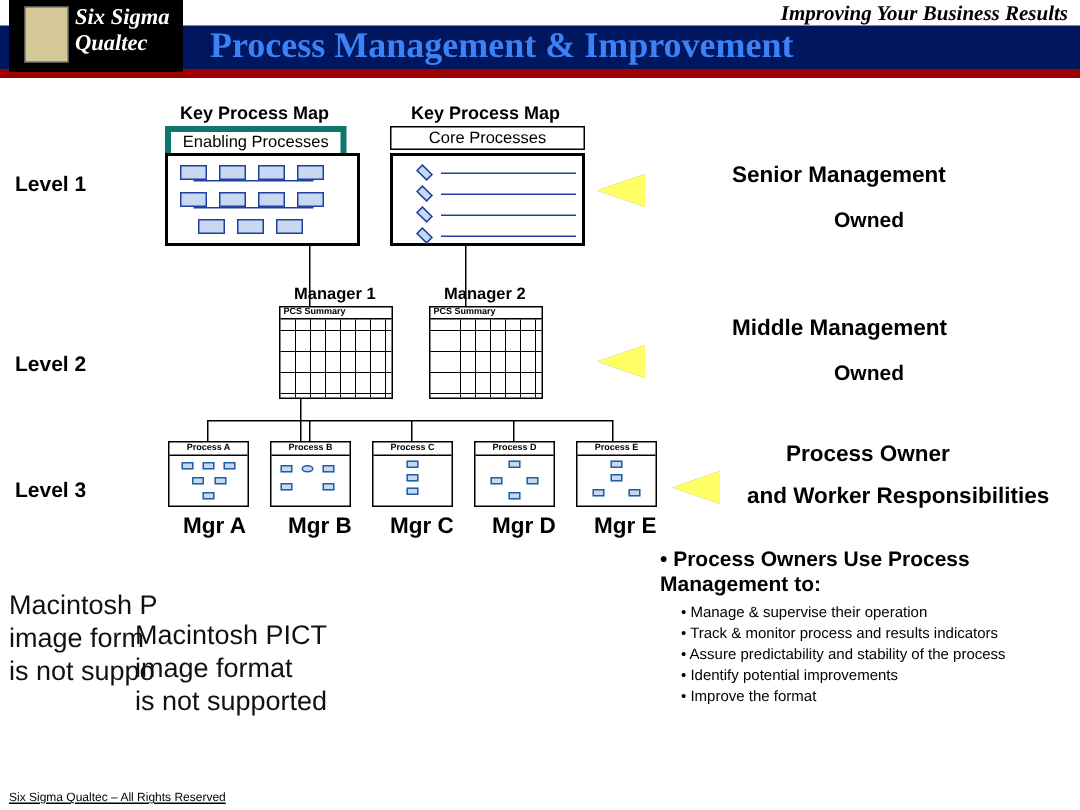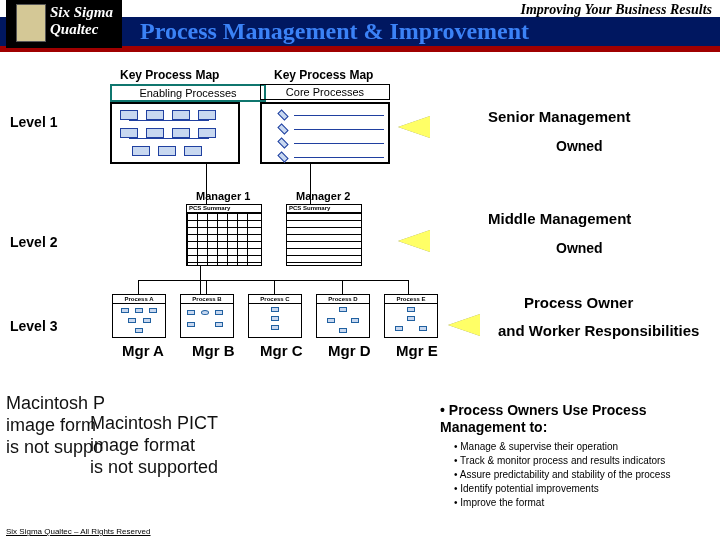--- a/index.html
+++ b/index.html
@@ -19,21 +19,21 @@
   .level-label { position: absolute; left: 10px; font-weight: bold; font-size: 14px; font-family: Arial, sans-serif; }
   .lv1 { top: 52px; }
   .lv2 { top: 172px; }
   .lv3 { top: 256px; }
   
   
   .kpm-label { position: absolute; font-weight: bold; font-size: 12px; font-family: Arial, sans-serif; }
   .kpm1 { left: 120px; top: 6px; }
   .kpm2 { left: 274px; top: 6px; }
   .sub-label { position: absolute; font-size: 11px; font-family: Arial, sans-serif; text-align: center; }
-  .sub1 { left: 110px; top: 22px; width: 156px; border: 2px solid #0f766e; padding: 1px 4px; }
+  .sub1 { left: 110px; top: 22px; width: 121px; border: 4px solid #0f766e; padding: 1px 4px; }
   .sub2 { left: 260px; top: 22px; width: 130px; border: 1px solid #000; padding: 1px 0; }
   
   .flow-box { position: absolute; border: 2px solid #000; background: #fff; width: 130px; height: 62px; }
   .fb1 { left: 110px; top: 40px; }
   .fb2 { left: 260px; top: 40px; }
   .mini { position: absolute; background: #c8d8f0; border: 1px solid #2040a0; width: 18px; height: 10px; }
   .line { position: absolute; background: #2040a0; height: 1px; }
   .fb2 .hline { position: absolute; background: #2040a0; height: 1px; width: 90px; left: 32px; }
   .fb2 .dim { position: absolute; background: #c8d8f0; border: 1px solid #2040a0; width: 10px; height: 6px; transform: rotate(45deg); left: 16px; }
   
@@ -70,21 +70,21 @@
   
   .conn { position: absolute; background: #000; }
   
   
   .pict { position: absolute; font-family: Arial, sans-serif; font-size: 18px; color: #111; line-height: 22px; }
   .pict1 { left: 6px; top: 330px; }
   .pict2 { left: 90px; top: 350px; }
   
   
   .bullets { position: absolute; left: 440px; top: 302px; width: 272px; font-family: Arial, sans-serif; }
-  .bullets .main { font-weight: bold; font-size: 14px; line-height: 17px; margin-bottom: 4px; margin-top: 38px; }
+  .bullets .main { font-weight: bold; font-size: 14px; line-height: 17px; margin-bottom: 4px; }
   .bullets ul { list-style: none; padding-left: 14px; }
   .bullets li { font-size: 10px; line-height: 14px; }
   .bullets li::before { content: "• "; }
   
   .footer { position: absolute; left: 6px; bottom: 4px; font-size: 8px; text-decoration: underline; font-family: Arial, sans-serif; }
   
   .tiny-node { position:absolute; width:8px; height:5px; background:#c8d8f0; border:0.5px solid #2060a0; }
 </style>
 </head>
 <body>

